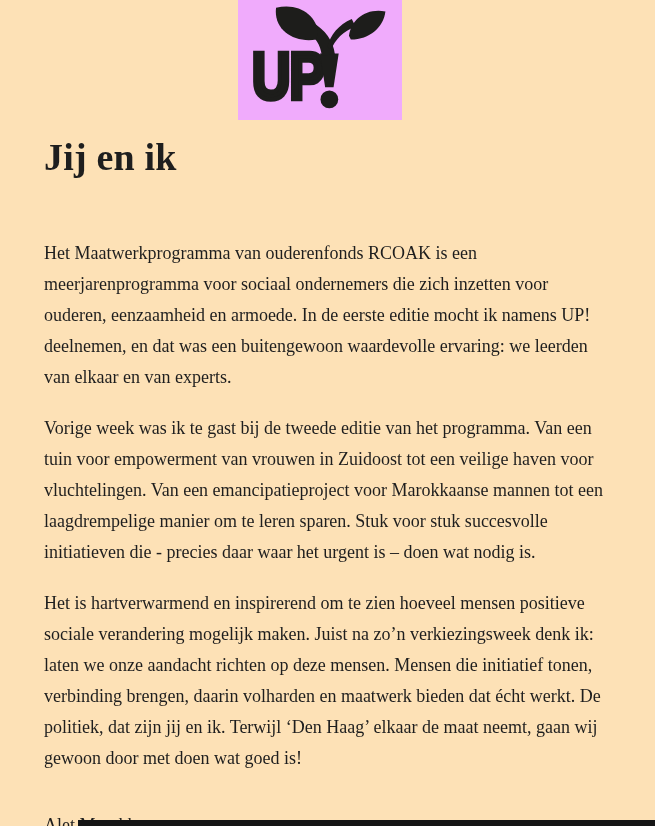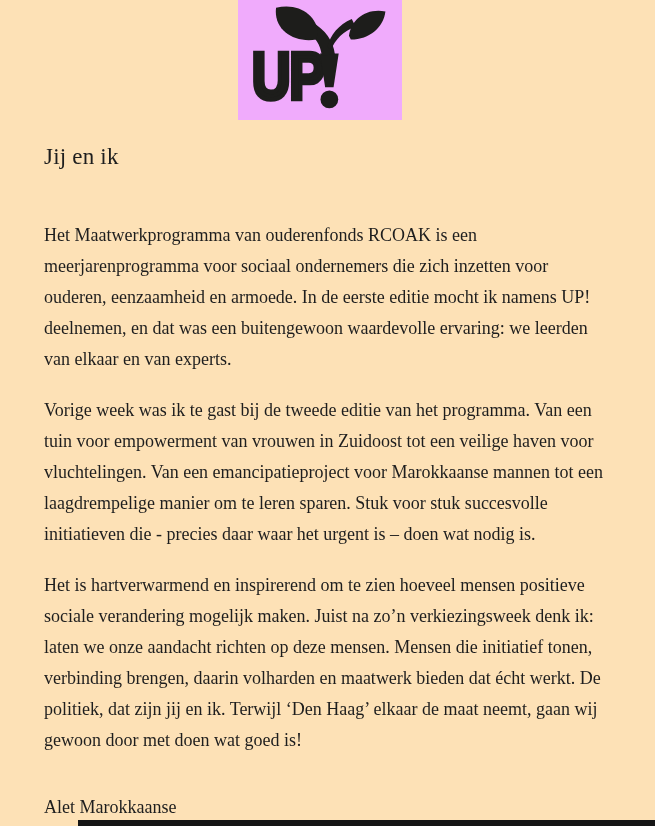--- a/index.html
+++ b/index.html
@@ -26,28 +26,28 @@
     justify-content: center;
   }
   .logo-svg {
     display: block;
     margin-top: 4px;
   }
   .content {
     padding: 0 44px;
   }
   h1.article-title {
-    font-size: 23px;
+    font-size: 38px;
     line-height: 34px;
-    font-weight: normal;
+    font-weight: bold;
     margin: 20px 0 0 0;
     letter-spacing: 0.2px;
   }
   .article-body {
-    margin-top: 46px;
+    margin-top: 64px;
   }
   .article-body p {
     font-size: 18px;
     line-height: 31px;
     margin: 0 0 20px 0;
     max-width: 572px;
   }
   .signature {
     font-size: 18px;
     line-height: 31px;

